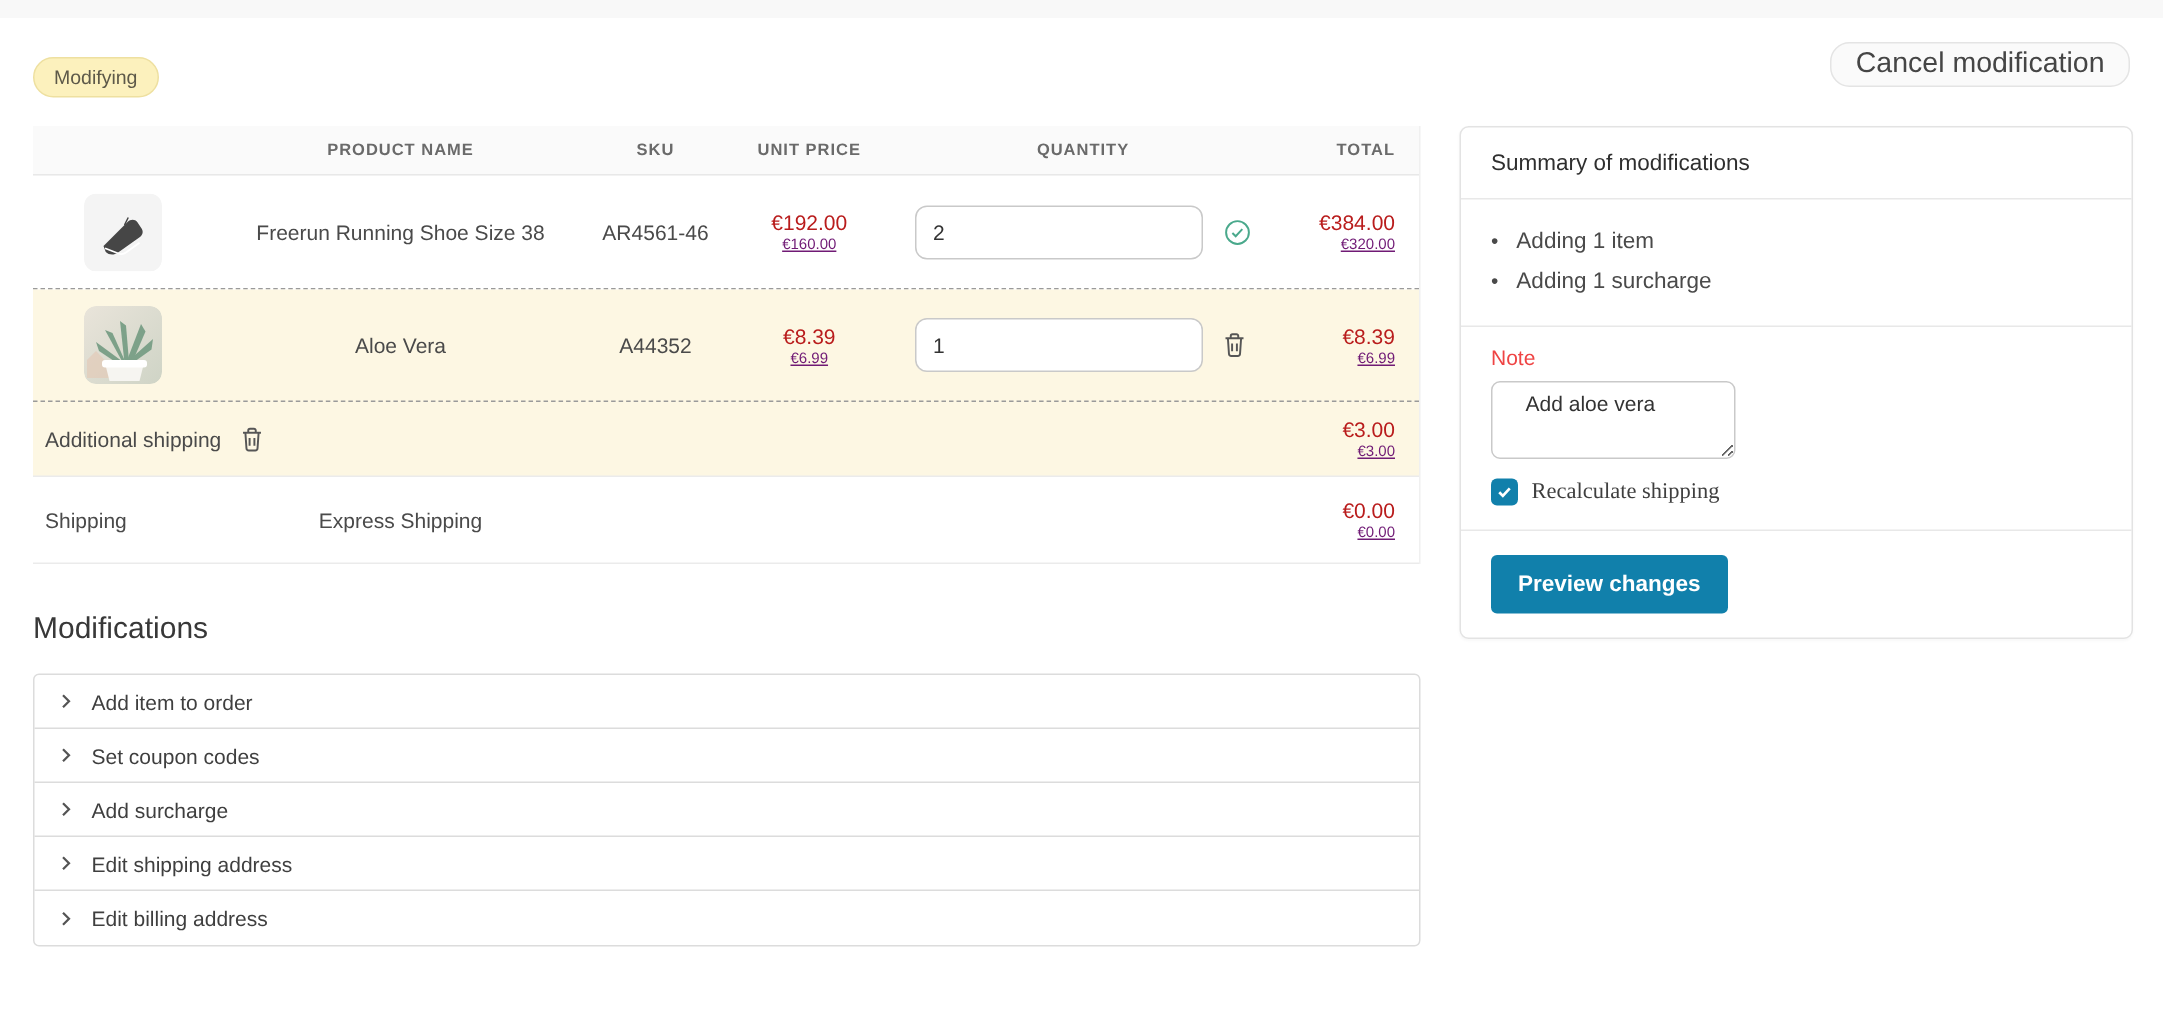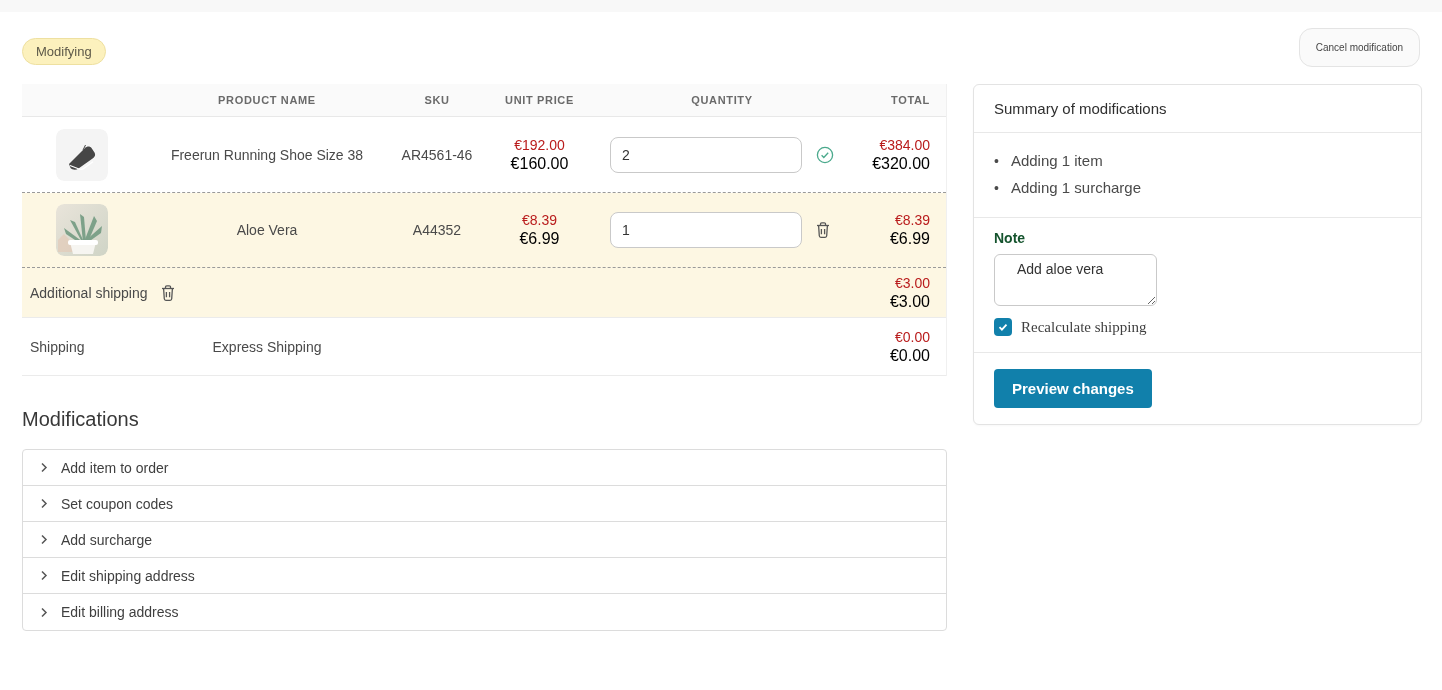--- a/index.html
+++ b/index.html
@@ -1,42 +1,42 @@
 <!DOCTYPE html>
 <html><head>
 <meta charset="utf-8">
 <style>
   * { margin:0; padding:0; box-sizing:border-box; }
   html,body { width:1442px; height:690px; background:#fff; font-family:"Liberation Sans", sans-serif; color:#3f3f3f; overflow:hidden; }
   .topband { height:12px; background:#f8f8f8; }
   .page { padding:16px 22px 0 22px; }
   .header-row { display:flex; justify-content:space-between; align-items:flex-start; height:48px; }
   .badge { margin-top:10px; display:inline-block; background:#fcf1bd; border:1px solid #eee0a0; color:#5d5949; font-size:13px; padding:5px 13px; border-radius:14px; }
-  .btn-secondary { background:#fafafa; border:1px solid #e4e4e4; border-radius:13px; color:#454545; font-size:10px; padding:13px 16px; cursor:pointer; font-family:inherit; }
+  .btn-secondary { background:#fafafa; border:1px solid #e4e4e4; border-radius:13px; color:#454545; font-size:19px; padding:3px 16px; cursor:pointer; font-family:inherit; }
   .content { display:flex; gap:26px; margin-top:8px; align-items:flex-start; }
   .left-col { width:925px; flex:none; }
   .right-col { width:449px; flex:none;border-radius:26px; }
 
   
   .order-table { width:100%; border-right:1px solid #f0f0f0; }
   .t-row { display:grid; grid-template-columns:120px 250px 90px 115px 250px 1fr; align-items:center; }
   .t-head { background:#fafafa; border-bottom:1px solid #e8e8e8; height:33px; }
   .t-head .cell { font-size:11px; font-weight:bold; letter-spacing:.06em; color:#6a6a6a; }
   .cell { padding:0 6px; }
   .c-center { text-align:center; }
   .c-right { text-align:right; padding-right:16px; }
   .row-item { border-bottom:1px dashed #9a9a9a; }
   .row-item .thumb-wrap { display:flex; justify-content:center; }
   .row-h1 { height:76px; }
   .row-h2 { height:75px; }
   .row-yellow { background:#fdf7e3; }
   .name-cell { font-size:14px; color:#4a4a4a; }
   .sku-cell { font-size:14px; color:#4a4a4a; }
   .price-main { font-size:14px; color:#b91c1c; }
-  .price-sub { font-size:16px; color:#000000; margin-top:2px; }
+  .price-sub { font-size:10px; color:#701a75; margin-top:2px;text-decoration:underline; }
   .thumb { width:52px; height:52px; border-radius:8px; overflow:hidden; display:block; }
   .qty-cell { display:flex; align-items:center; gap:13px; padding-left:13px; }
   .qty-input { width:192px; height:36px; border:1px solid #c9c9c9; border-radius:8px; font-size:14px; padding:0 11px; color:#333; font-family:inherit; background:#fff; }
   .icon-btn { background:none; border:none; cursor:pointer; padding:0; display:inline-flex; align-items:center; }
   .surcharge-row { height:50px; border-bottom:1px solid #ebebeb; }
   .surcharge-left { grid-column:1 / span 5; display:flex; align-items:center; gap:12px; padding-left:8px; font-size:14px; color:#4a4a4a; }
   .ship-row { height:58px; border-bottom:1px solid #ebebeb; background:#fff; }
   .ship-label { font-size:14px; color:#4a4a4a; padding-left:8px; }
 
   
@@ -46,21 +46,21 @@
   .acc-row:last-child { border-bottom:none; }
   .acc-label { font-size:14px; color:#3f3f3f;text-align:center; }
 
   
   .card { border:1px solid #e3e3e3; border-radius:6px; background:#fff; box-shadow:0 1px 2px rgba(0,0,0,.03); }
   .card-header { padding:15px 20px; border-bottom:1px solid #e8e8e8; font-size:15px; color:#2f2f2f; font-weight:500; }
   .card-bullets { padding:14px 20px 16px 20px; border-bottom:1px solid #e8e8e8; }
   .bullet-item { display:flex; align-items:baseline; gap:12px; font-size:15px; color:#4a4a4a; padding:5px 0; }
   .bullet-dot { color:#4a4a4a; font-size:14px; }
   .card-note { padding:12px 20px 16px 20px; border-bottom:1px solid #e8e8e8; }
-  .note-label { font-size:14px; font-weight:bold; color:#14532d; margin-bottom:8px; }
+  .note-label { font-size:14px; font-weight:normal; color:#ef4444; margin-bottom:8px; }
   .note-area { width:163px; height:52px; border:1px solid #c9c9c9; border-radius:6px; font-size:14px; padding:6px 22px; color:#333; font-family:inherit; resize:both; }
   .check-row { display:flex; align-items:center; gap:9px; margin-top:8px; }
   .checkbox { width:18px; height:18px; border-radius:4px; background:#1180ab; display:inline-flex; align-items:center; justify-content:center; cursor:pointer; flex:none; }
   .check-label { font-size:15px; color:#3f3f3f;font-family:Liberation Serif, serif; }
   .card-actions { padding:16px 20px; }
   .btn-primary { background:#1180ab; color:#fff; border:none; border-radius:4px; font-size:15px; font-weight:bold; padding:11px 18px; cursor:pointer; font-family:inherit; }
 </style>
 </head>
 <body>
 

